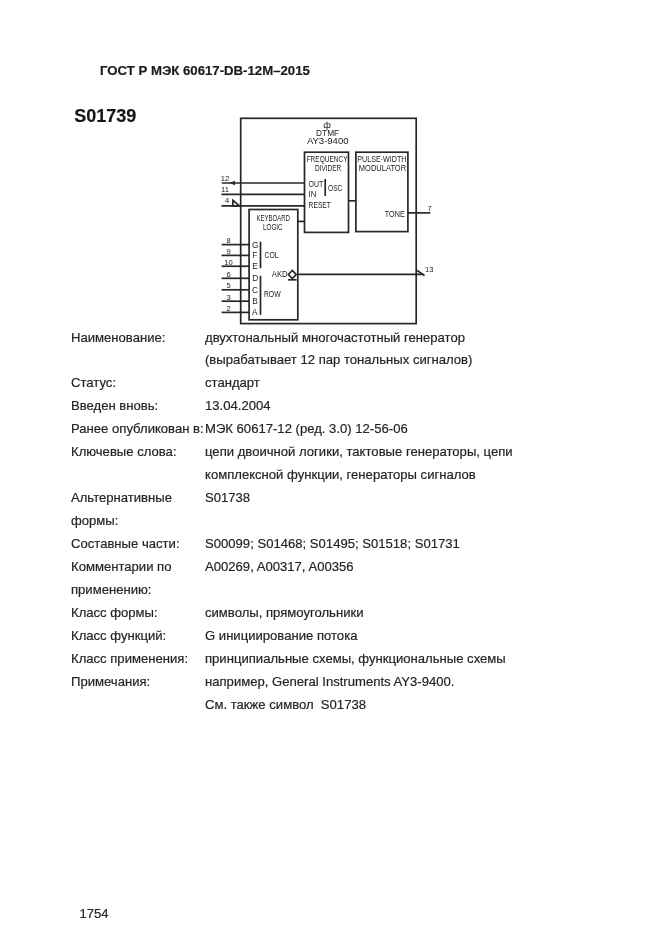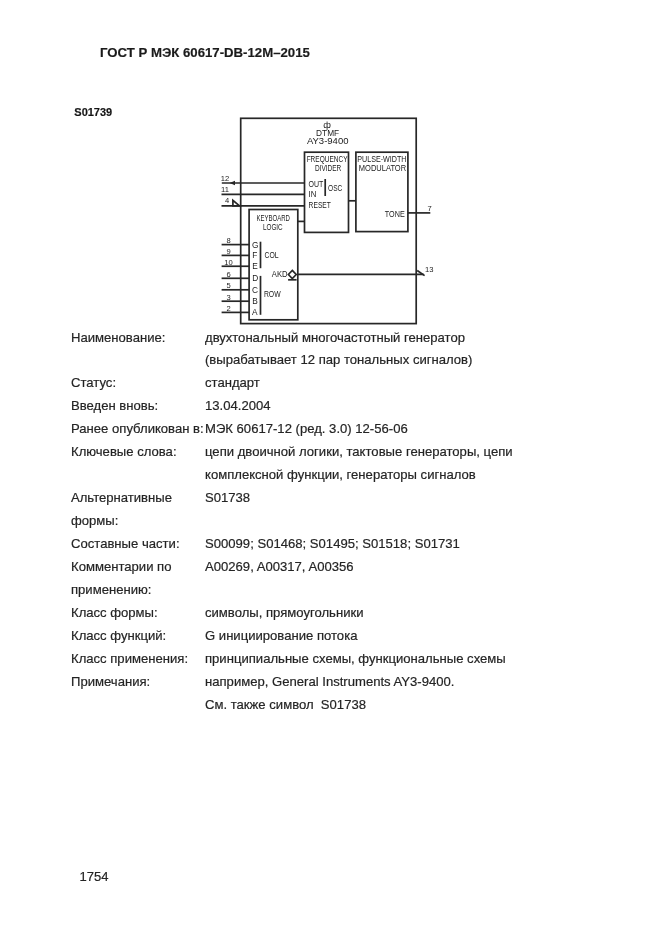--- a/index.html
+++ b/index.html
@@ -5,23 +5,23 @@
   html,body{margin:0;padding:0;}
   body{width:661px;height:936px;background:#ffffff;position:relative;
        font-family:"Liberation Sans",sans-serif;color:#1c1c1c;overflow:hidden;
        -webkit-text-stroke:0.2px #2b2b2b;transform:translateZ(0);}
   .abs{position:absolute;}
   .col{position:absolute;font-size:13.1px;line-height:22.97px;white-space:pre;color:#232323;}
 </style>
 </head>
 <body>
 
-<div class="abs" style="left:80px;top:45px;font-size:13.2px;font-weight:bold;color:#1a1a1a;padding-left:20px;">ГОСТ Р МЭК 60617-DB-12M–2015</div>
+<div class="abs" style="left:80px;top:63px;font-size:13.2px;font-weight:bold;color:#1a1a1a;padding-left:20px;">ГОСТ Р МЭК 60617-DB-12M–2015</div>
 
-<div class="abs" style="left:74.3px;top:106.3px;font-size:11px;font-weight:bold;color:#141414;">S01739</div>
+<div class="abs" style="left:74.3px;top:106.3px;font-size:18px;font-weight:bold;color:#141414;">S01739</div>
 
 <svg class="abs" style="left:0;top:0;" width="661" height="936" viewBox="0 0 661 936" fill="none" stroke-linecap="butt">
 <g stroke="#272727" stroke-width="1.7" fill="none">
 
   <rect x="240.7" y="118.3" width="175.5" height="205.3"></rect>
 
   <rect x="304.5" y="152.2" width="44" height="80.2"></rect>
 
   <rect x="355.9" y="152.2" width="52" height="79.4"></rect>
 
@@ -175,13 +175,13 @@
 &nbsp;
 S00099; S01468; S01495; S01518; S01731
 A00269, A00317, A00356
 &nbsp;
 символы, прямоугольники
 G инициирование потока
 принципиальные схемы, функциональные схемы
 например, General Instruments AY3-9400.
 См. также символ  S01738</div>
 
-<div class="abs" style="left:79.5px;top:869px;font-size:13px;color:#232323;">1754</div>
+<div class="abs" style="left:79.5px;top:906px;font-size:13px;color:#232323;">1754</div>
 
 </body></html>

